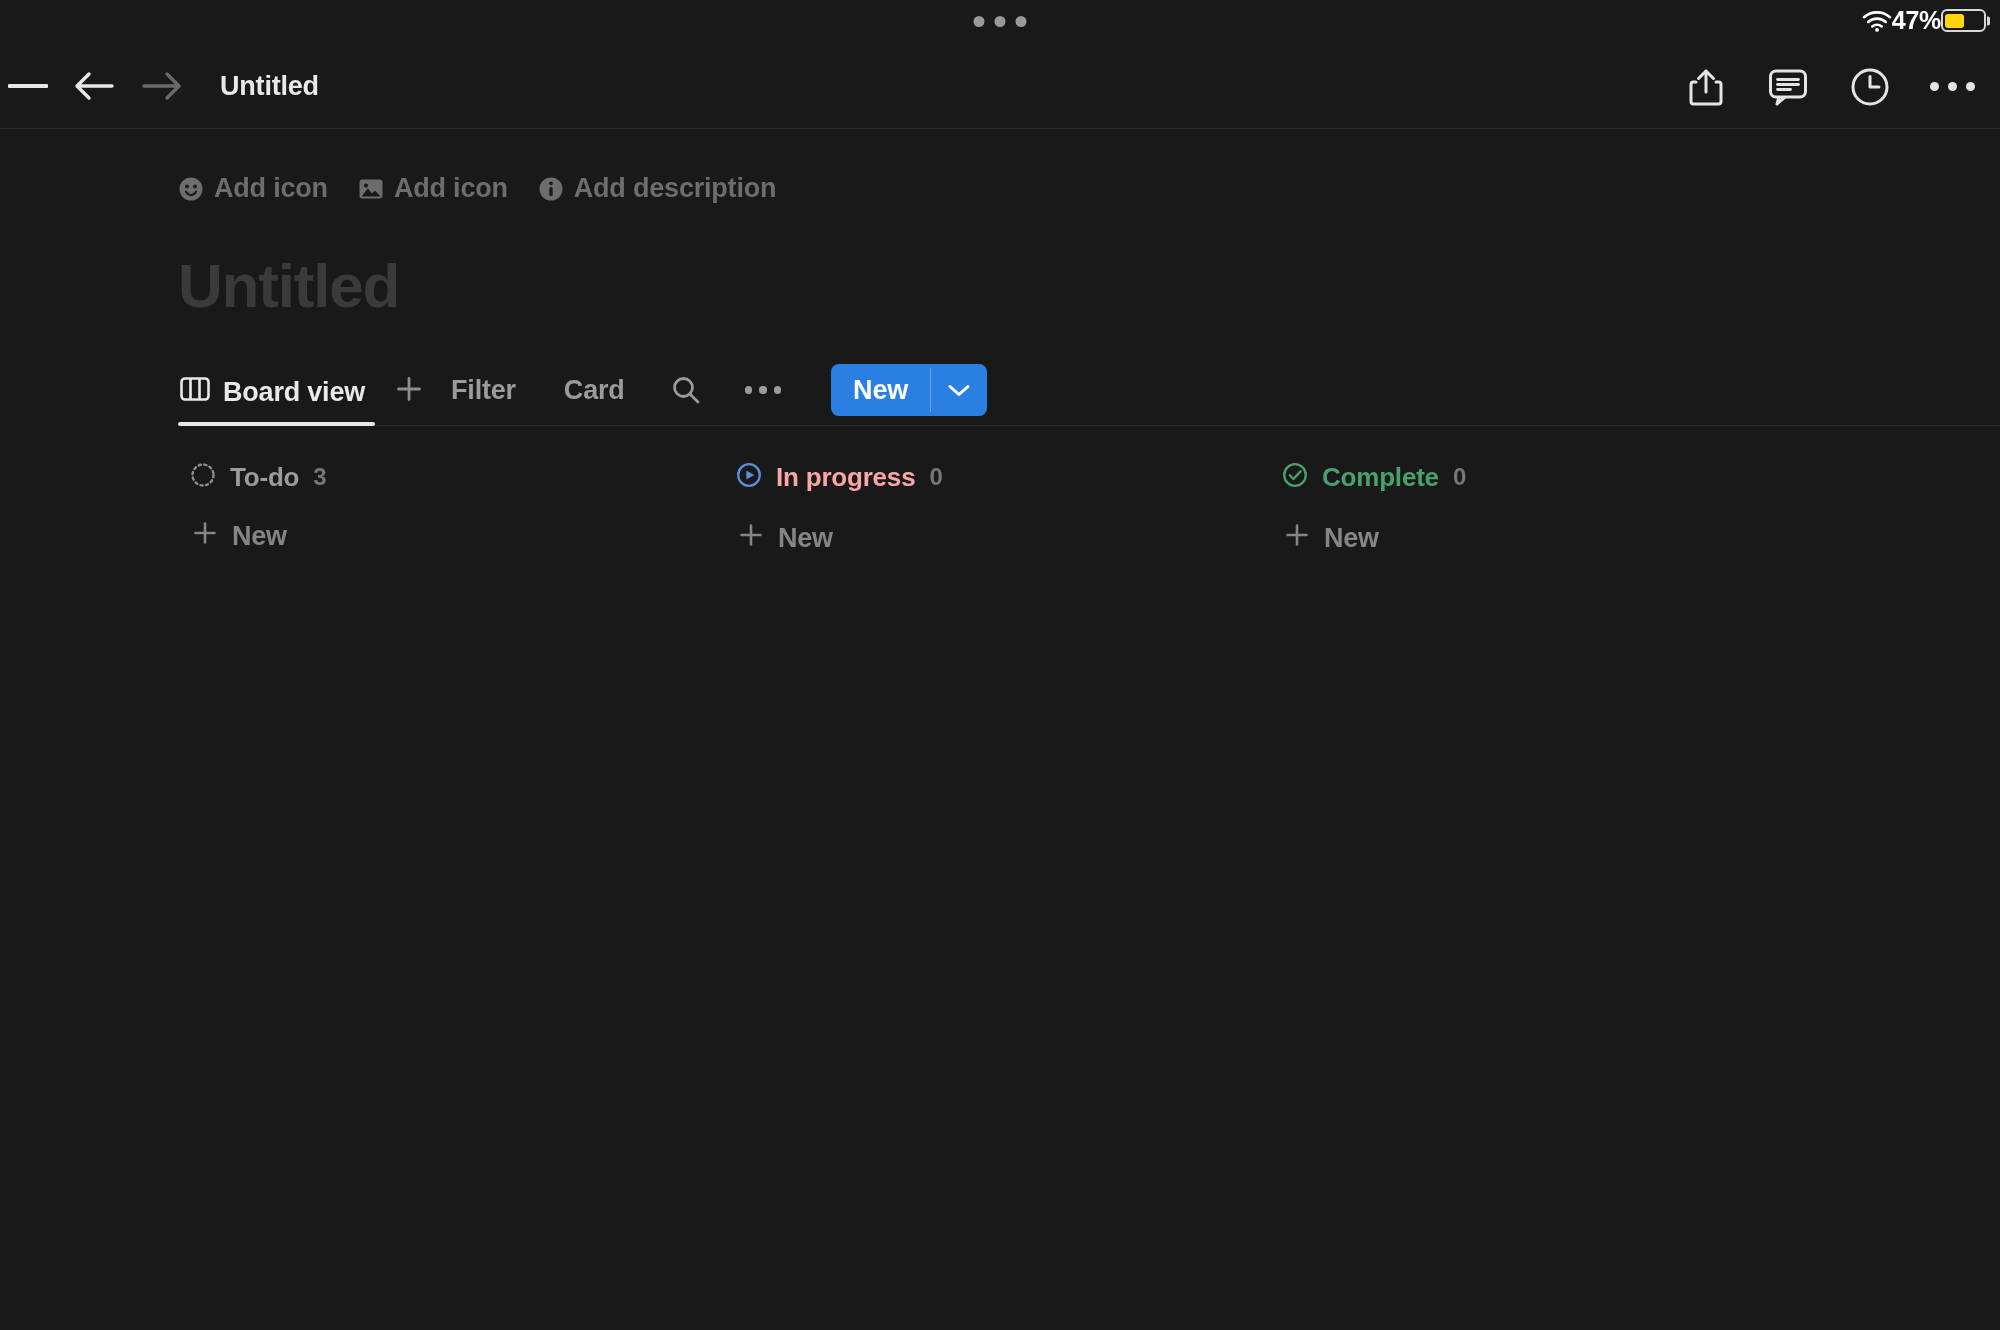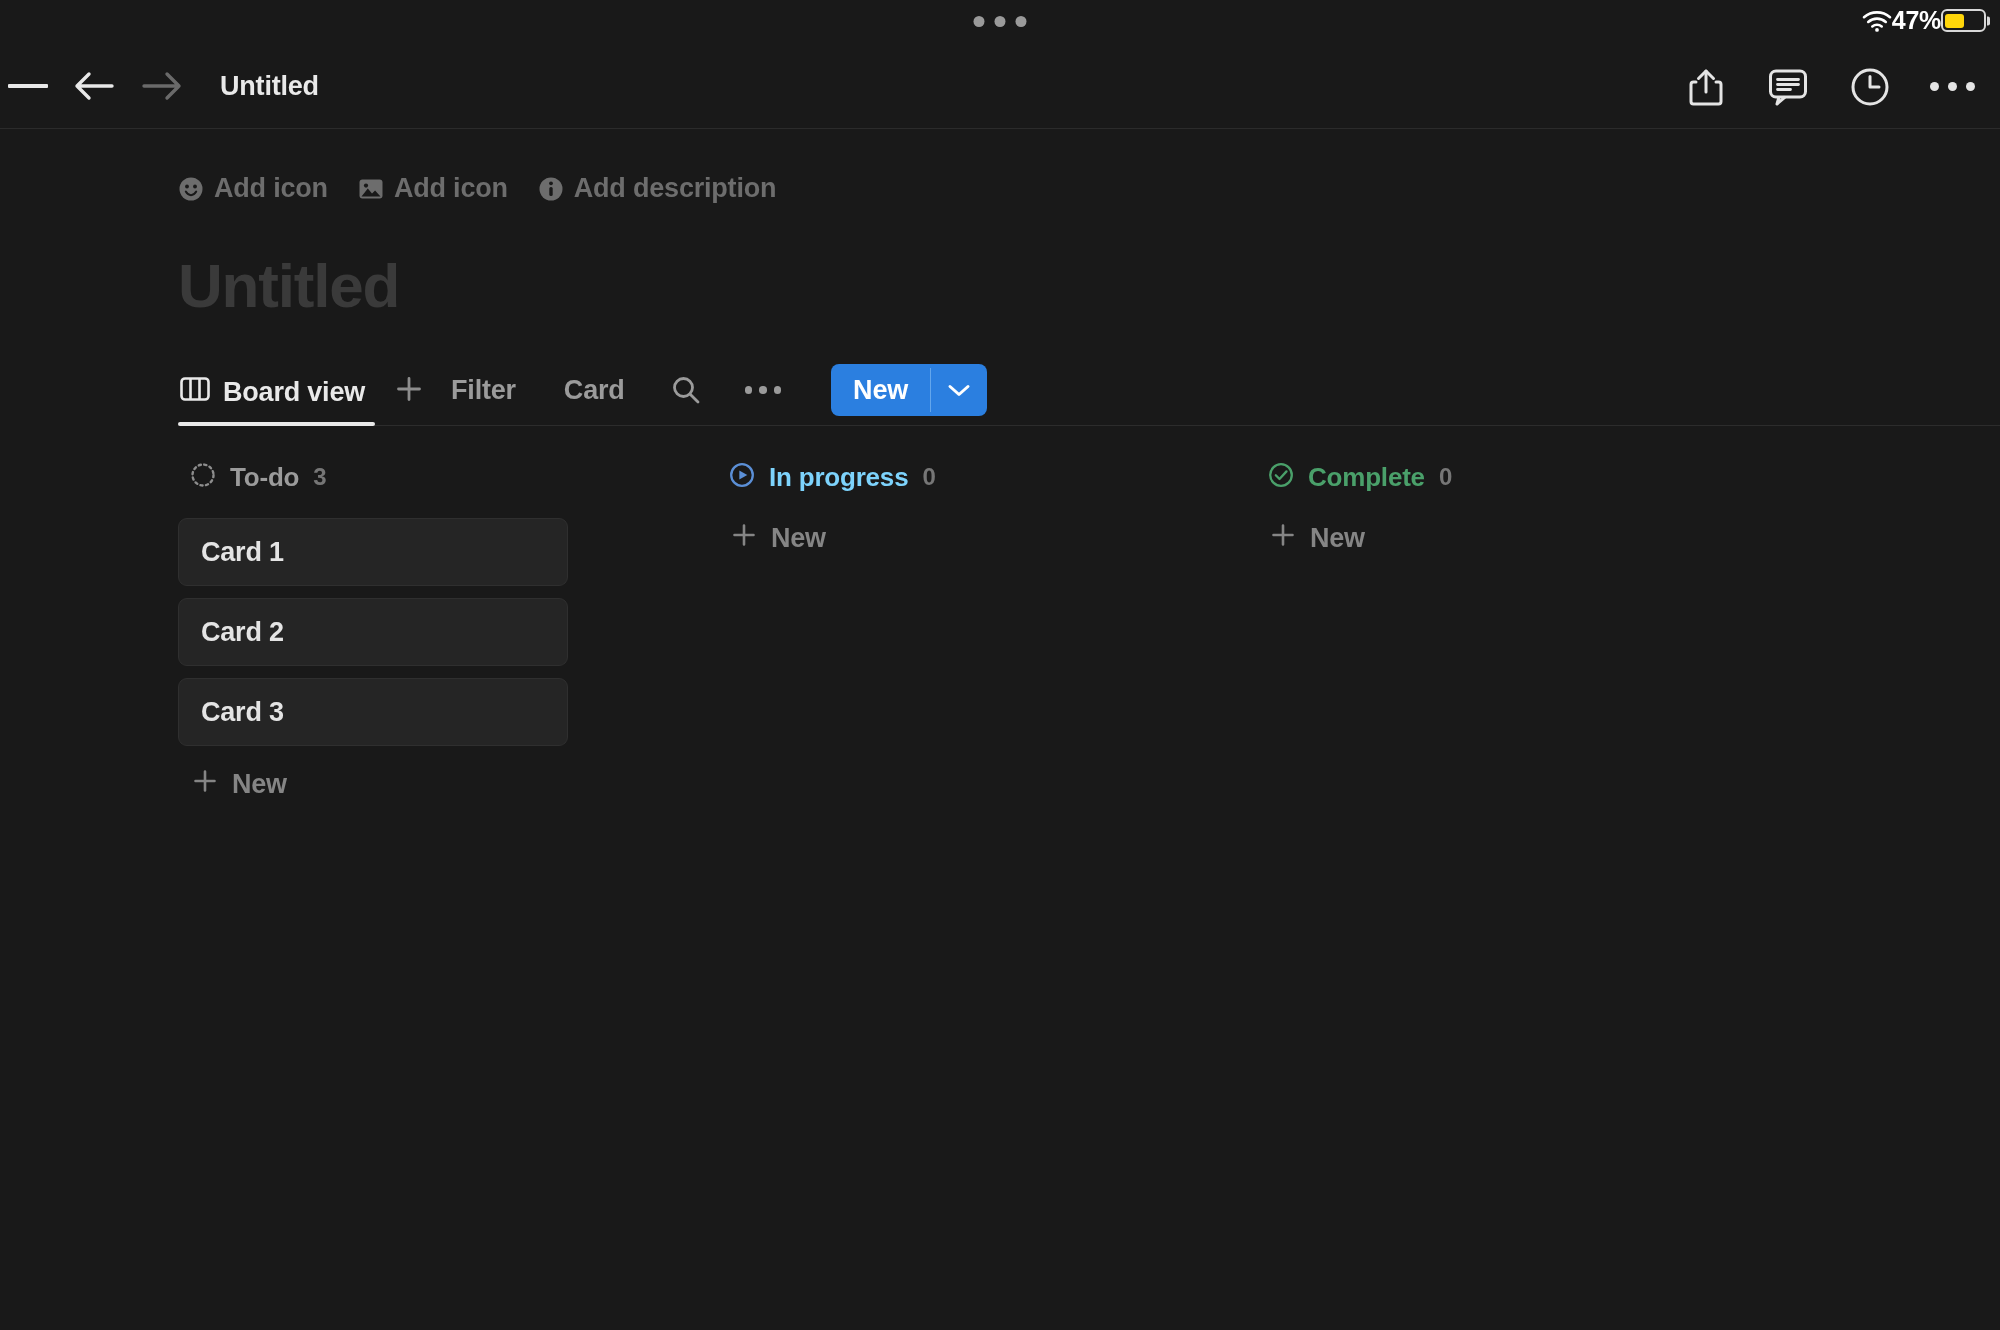--- a/index.html
+++ b/index.html
@@ -141,21 +141,21 @@
   }
   .new-btn .split{
     width:1px; background:#63a6ec; margin:4px 0;
   }
   .new-btn .caret{
     padding:0 16px; display:flex; align-items:center;
   }
 
   
   .board{
-    display:flex; gap:9px; margin-top:30px;
+    display:flex; gap:16px; margin-top:30px;
   }
   .column{ width:530px; flex:0 0 530px; }
   .col-header{
     display:flex; align-items:center; gap:14px;
     padding:0 0 0 12px; height:42px;
   }
   .col-name{ font-size:26px; font-weight:700; letter-spacing:-0.2px; }
   .col-count{ font-size:24px; font-weight:600; color:#767676; }
 
   .cards{ margin-top:20px; display:flex; flex-direction:column; gap:12px; }
@@ -346,50 +346,39 @@
       <div class="column">
         <div class="col-header">
           <span>
             <svg width="26" height="26" viewBox="0 0 26 26" fill="none">
               <circle cx="13" cy="13" r="10.5" stroke="#8d8d8d" stroke-width="2.4" stroke-dasharray="2.2 3.4" stroke-linecap="round"></circle>
             </svg>
           </span>
           <span class="col-name" style="color:#9b9b9b;">To-do</span>
           <span class="col-count">3</span>
         </div>
-        <div class="cards">
-          <div class="card">
-            <span class="card-title">Card 1</span>
-          </div>
-          <div class="card">
-            <span class="card-title">Card 2</span>
-          </div>
-          <div class="card">
-            <span class="card-title">Card 3</span>
-          </div>
-        </div>
         <div class="new-row">
           <span>
             <svg width="26" height="26" viewBox="0 0 26 26" fill="none">
               <path d="M13 3.5v19M3.5 13h19" stroke="#858585" stroke-width="2.6" stroke-linecap="round"></path>
             </svg>
           </span>
           <span>New</span>
         </div>
       </div>
 
       <div class="column col-body-empty">
         <div class="col-header">
           <span>
             <svg width="26" height="26" viewBox="0 0 26 26" fill="none">
               <circle cx="13" cy="13" r="10.8" stroke="#5b8fd6" stroke-width="2.3"></circle>
               <path d="M10.3 8.4l8 4.6-8 4.6z" fill="#5b8fd6"></path>
             </svg>
           </span>
-          <span class="col-name" style="color:#7dd3fc;">In progress</span>
+          <span class="col-name" style="color:#fca5a5;">In progress</span>
           <span class="col-count">0</span>
         </div>
         <div class="cards" style="margin-top:0;"></div>
         <div class="new-row" style="margin-top:24px;">
           <span>
             <svg width="26" height="26" viewBox="0 0 26 26" fill="none">
               <path d="M13 3.5v19M3.5 13h19" stroke="#858585" stroke-width="2.6" stroke-linecap="round"></path>
             </svg>
           </span>
           <span>New</span>

